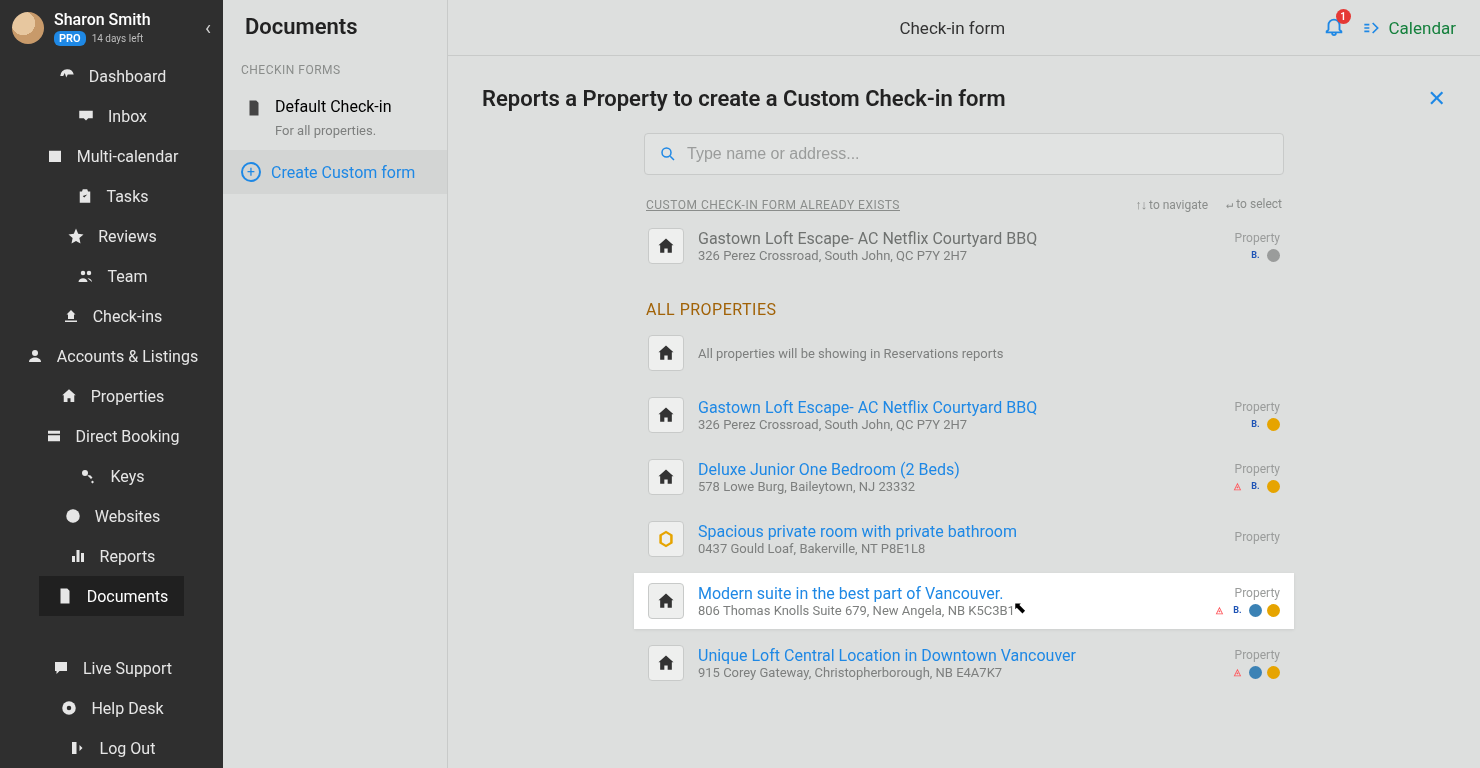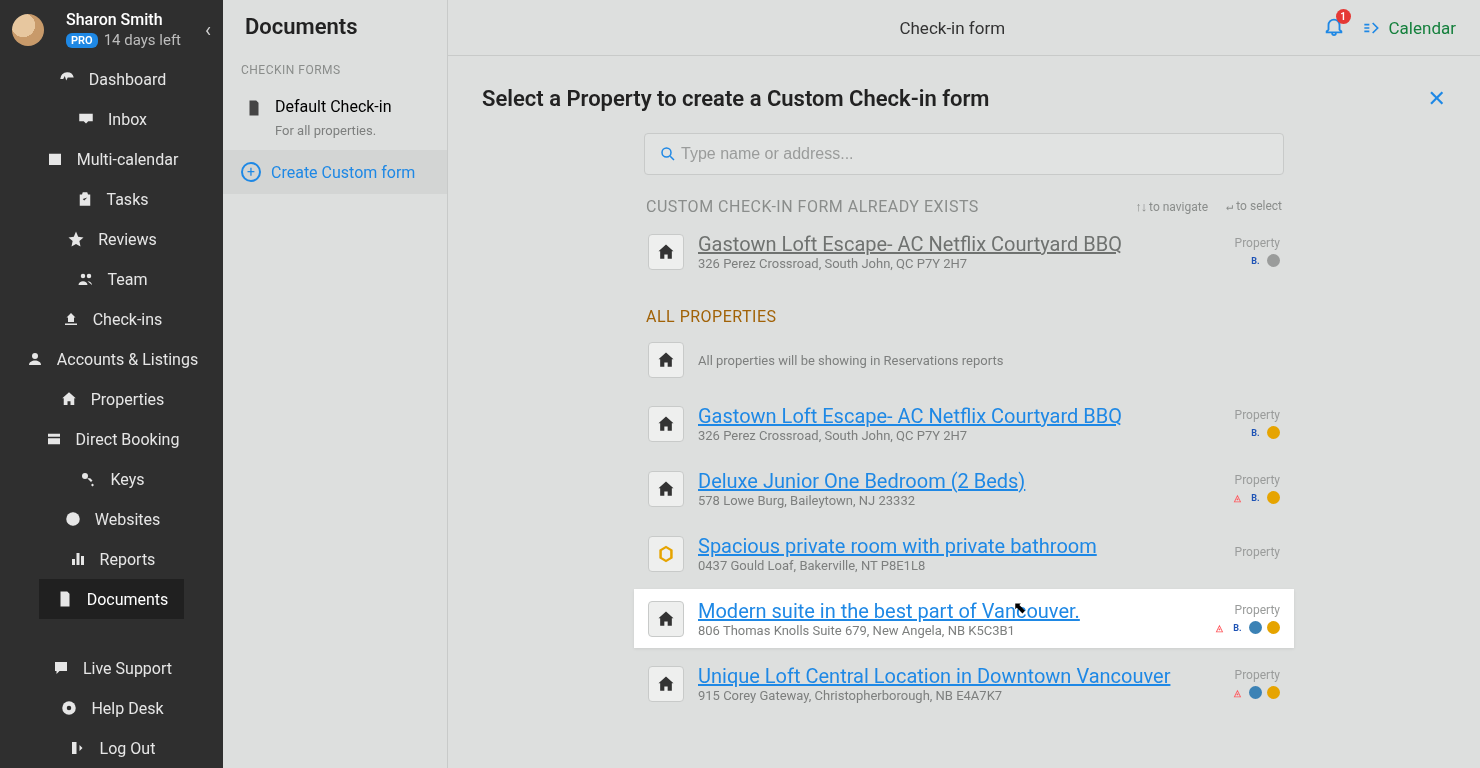--- a/index.html
+++ b/index.html
@@ -19,34 +19,34 @@
   width: 223px;
   background: #2f2f2f;
   color: #e6e6e6;
   display: flex;
   flex-direction: column;
 }
 .profile {
   display: flex;
   align-items: center;
   padding: 10px 12px;
-  gap: 22px;
+  gap: 10px;
   font-size: 16px;
 }
 .avatar {
   width: 32px; height: 32px; border-radius: 50%;
   background: radial-gradient(circle at 35% 35%, #e7c79f 0 40%, #c89a6a 41% 100%);
 }
 .profile-text { flex: 1; }
 .profile-name { font-weight: 500; color:#fff; }
 .profile-sub { display:flex; align-items:center; gap:6px; margin-top:2px; }
 .pro-badge {
   background:#1e88e5; color:#fff; font-size:11px; padding:1px 5px; border-radius:6px; font-weight:600;
 }
-.profile-days { font-size:15px; color:#bdbdbd; }
+.profile-days { font-size:10px; color:#bdbdbd; }
 .chevron-back { font-size:20px; color:#cfcfcf; cursor:pointer; }
 
 .nav { display:flex; flex-direction:column;align-items:center; }
 .nav-item {
   display:flex; align-items:center; gap:12px;
   padding: 10px 16px;
   font-size:16px; color:#e6e6e6; cursor:pointer;
 }
 .nav-item.active { background:#202020; color:#fff; }
 .nav-spacer { flex:1; }
@@ -104,33 +104,33 @@
 
 .content { padding: 30px 34px; }
 .content-header { display:flex; align-items:center; }
 .content-header h2 { font-size:22px; font-weight:600; color:#222; flex:1; }
 .close-x { font-size:22px; color:#1e88e5; cursor:pointer; }
 
 .search-wrap { margin-top:22px; display:flex; justify-content:center; }
 .search-box {
   width: 640px; height:42px;
   border:1px solid #c8cac9; border-radius:4px;
-  display:flex; align-items:center; padding:0 14px; gap:4px;
+  display:flex; align-items:center; padding:0 14px; gap:10px;
   background:#e1e3e2;
 }
 .search-box svg { width:18px; height:18px; stroke:#1e88e5; fill:none; stroke-width:2; }
 .search-box input {
   flex:1; border:none; background:transparent; outline:none;
   font-size:16px; color:#555;
 }
 .search-box input::placeholder { color:#9a9c9b; }
 
 .list-block { width:640px; margin:0 auto; }
 .list-header-row { display:flex; align-items:center; margin-top:22px; padding: 0 2px; }
-.list-header-label { flex:1; font-size:16px; letter-spacing:0.5px; color:#8a8d8b; }
+.list-header-label { flex:1; font-size:12px; letter-spacing:0.5px; color:#8a8d8b;text-decoration:underline; }
 .nav-hint { display:flex; gap:18px; font-size:12px; color:#8a8d8b; }
 .nav-hint .arrows { font-size:13px; letter-spacing:-1px; }
 .nav-hint .enter { font-family: monospace; }
 
 .prop-row {
   display:flex; align-items:center; gap:14px;
   padding: 10px 4px; margin-top:6px;
   cursor:pointer;
 }
 .prop-row.highlight {
@@ -139,21 +139,21 @@
   padding-left:14px; padding-right:14px;
   box-shadow: 0 1px 3px rgba(0,0,0,0.08);
 }
 .prop-icon {
   width:36px; height:36px; border:1px solid #c8cac9; border-radius:4px;
   background:#eeefee; display:flex; align-items:center; justify-content:center;
 }
 .prop-icon svg { width:20px; height:20px; fill:#333; }
 .prop-icon.token svg { fill:#e6a400; }
 .prop-text { flex:1; min-width:0; }
-.prop-title { font-size:20px; color:#1e88e5; white-space:nowrap; overflow:hidden; text-overflow:ellipsis;text-decoration:underline; }
+.prop-title { font-size:16px; color:#1e88e5; white-space:nowrap; overflow:hidden; text-overflow:ellipsis; }
 .prop-title.muted { color:#6f7270; }
 .prop-sub { font-size:13px; color:#7d7f7e; white-space:nowrap; overflow:hidden; text-overflow:ellipsis; }
 .prop-meta { text-align:right; min-width:70px; }
 .prop-tag { font-size:12px; color:#9a9c9b; }
 .src-icons { display:flex; gap:5px; justify-content:flex-end; margin-top:4px; }
 .src { width:13px; height:13px; border-radius:2px; display:flex; align-items:center; justify-content:center; font-size:9px; font-weight:700; }
 .src.b { color:#1e53b5; }
 .src.dot { background:#9a9c9b; border-radius:50%; }
 .src.gold { background:#e6a400; border-radius:50%; }
 .src.air { color:#ff5a5f; }
@@ -364,21 +364,21 @@
         <svg viewBox="0 0 24 24">
             <path d="M4 8h6M4 12h6M4 16h6M14 6l6 6-6 6"></path>
           </svg>
         <span>Calendar</span>
       </div>
     </div>
   </div>
 
   <div class="content">
     <div class="content-header">
-      <h2>Select a Property to create a Custom Check-in form</h2>
+      <h2>Reports a Property to create a Custom Check-in form</h2>
       <div class="close-x">✕</div>
     </div>
 
     <div class="search-wrap">
       <div class="search-box">
         <svg viewBox="0 0 24 24">
             <circle cx="10" cy="10" r="6"></circle>
             <path d="M15 15l5 5"></path>
           </svg>
         <input type="text" placeholder="Type name or address..." style="">

